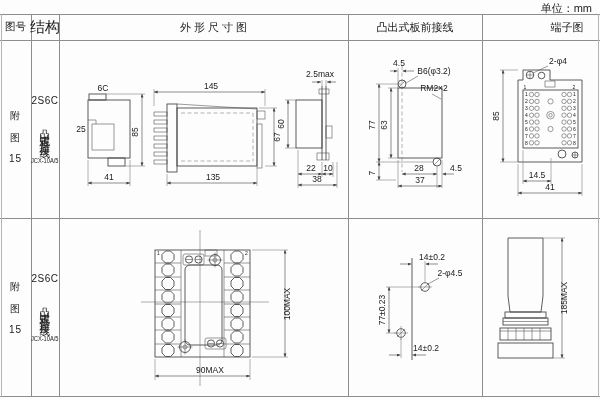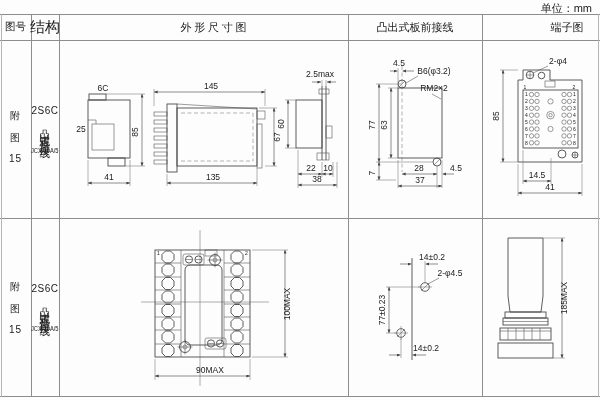--- a/index.html
+++ b/index.html
@@ -3,24 +3,24 @@
 <meta charset="utf-8">
 <style>
   html,body{margin:0;padding:0;}
   body{width:600px;height:400px;position:relative;background:#fdfdfd;color:#1a1a1a;
        font-family:"Liberation Sans","DejaVu Sans",sans-serif;overflow:hidden;}
   .hline{position:absolute;height:1px;background:#8d8d8d;left:0;right:0;}
   .vline{position:absolute;width:1px;background:#8d8d8d;top:14px;bottom:3px;}
   .vline.light{background:#b5b5b5;}
   .unit{position:absolute;top:1px;right:8px;font-size:11px;}
   .hcell{position:absolute;top:14px;height:26px;display:flex;align-items:center;justify-content:center;
-         font-size:11px;white-space:nowrap;font-family:Liberation Serif, serif;}
+         font-size:11px;white-space:nowrap;}
   .rowcell{position:absolute;display:flex;flex-direction:column;align-items:center;}
   .figcell{justify-content:center;gap:8px;font-size:11px;}
-  .structcell{justify-content:center;gap:5px;}
+  .structcell{justify-content:center;gap:15px;}
   .struct-title{font-size:10px;letter-spacing:0.5px;}
   .struct-vert{writing-mode:vertical-lr;text-orientation:upright;font-size:10.5px;letter-spacing:3px;line-height:1;}
   .model{font-size:6.5px;white-space:nowrap;transform:scaleX(0.88);}
   .fig15{font-size:10px;letter-spacing:1px;}
   svg{position:absolute;overflow:visible;}
   svg text{font-size:8.5px;fill:#1a1a1a;}
   .dt{text-anchor:middle;}
   .tn{font-size:5px;text-anchor:middle;}
   .ln{fill:none;stroke:#4a4a4a;stroke-width:0.9;}
   .lt{fill:none;stroke:#4a4a4a;stroke-width:0.55;}

